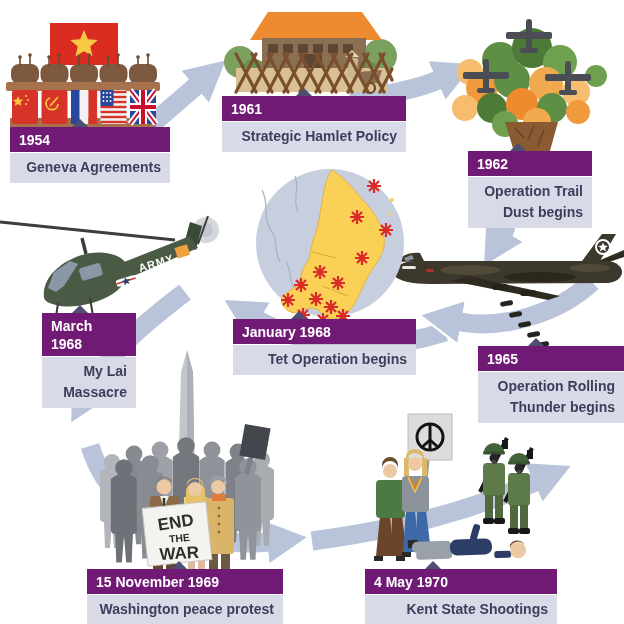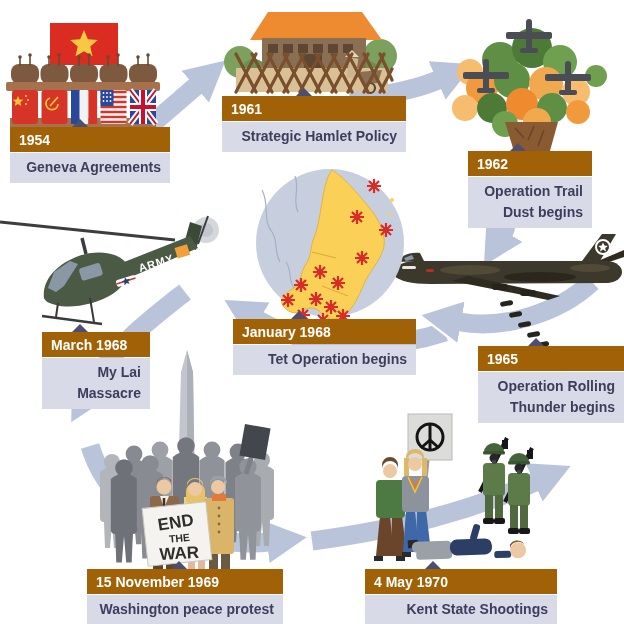--- a/index.html
+++ b/index.html
@@ -3,21 +3,21 @@
 <meta charset="utf-8">
 <style>
   html,body{margin:0;padding:0;background:#fff;}
   .stage{position:relative;width:624px;height:624px;background:#ffffff;overflow:hidden;
          font-family:"Liberation Sans",sans-serif;}
   .artwork{position:absolute;left:0;top:0;}
   .ev{position:absolute;box-shadow:none;}
   .ev .ptr{position:absolute;top:-8px;width:0;height:0;
            border-left:8px solid transparent;border-right:8px solid transparent;
            border-bottom:8px solid #4e4d72;}
-  .ev .date{background:#a16207;color:#ffffff;font-weight:bold;font-size:14px;
+  .ev .date{background:#701a75;color:#ffffff;font-weight:bold;font-size:14px;
             padding:4px 9px 3px;line-height:1.3;position:relative;}
   .ev .title{background:#d9dae8;color:#3e3d5c;font-weight:bold;font-size:14px;
              padding:4px 9px 5px;line-height:1.5;margin-top:1px;text-align:right;}
 </style>
 </head>
 <body>
 
 <div class="stage">
 
 <svg class="artwork" width="624" height="624" viewBox="0 0 624 624">
@@ -476,21 +476,21 @@
 <div class="ev" style="left:478px;top:346px;width:146px;">
   <div class="date"><span class="ptr" style="left:50px"></span>1965</div>
   <div class="title">Operation Rolling Thunder begins</div>
 </div>
 
 <div class="ev" style="left:233px;top:319px;width:183px;">
   <div class="date"><span class="ptr" style="left:58px"></span>January 1968</div>
   <div class="title">Tet Operation begins</div>
 </div>
 
-<div class="ev" style="left:42px;top:332px;width:108px;">
+<div class="ev" style="left:42px;top:313px;width:94px;">
   <div class="date"><span class="ptr" style="left:30px"></span>March 1968</div>
   <div class="title">My Lai Massacre</div>
 </div>
 
 <div class="ev" style="left:87px;top:569px;width:196px;border-radius:7px;">
   <div class="date"><span class="ptr" style="left:84px"></span>15 November 1969</div>
   <div class="title">Washington peace protest</div>
 </div>
 
 <div class="ev" style="left:365px;top:569px;width:192px;">

